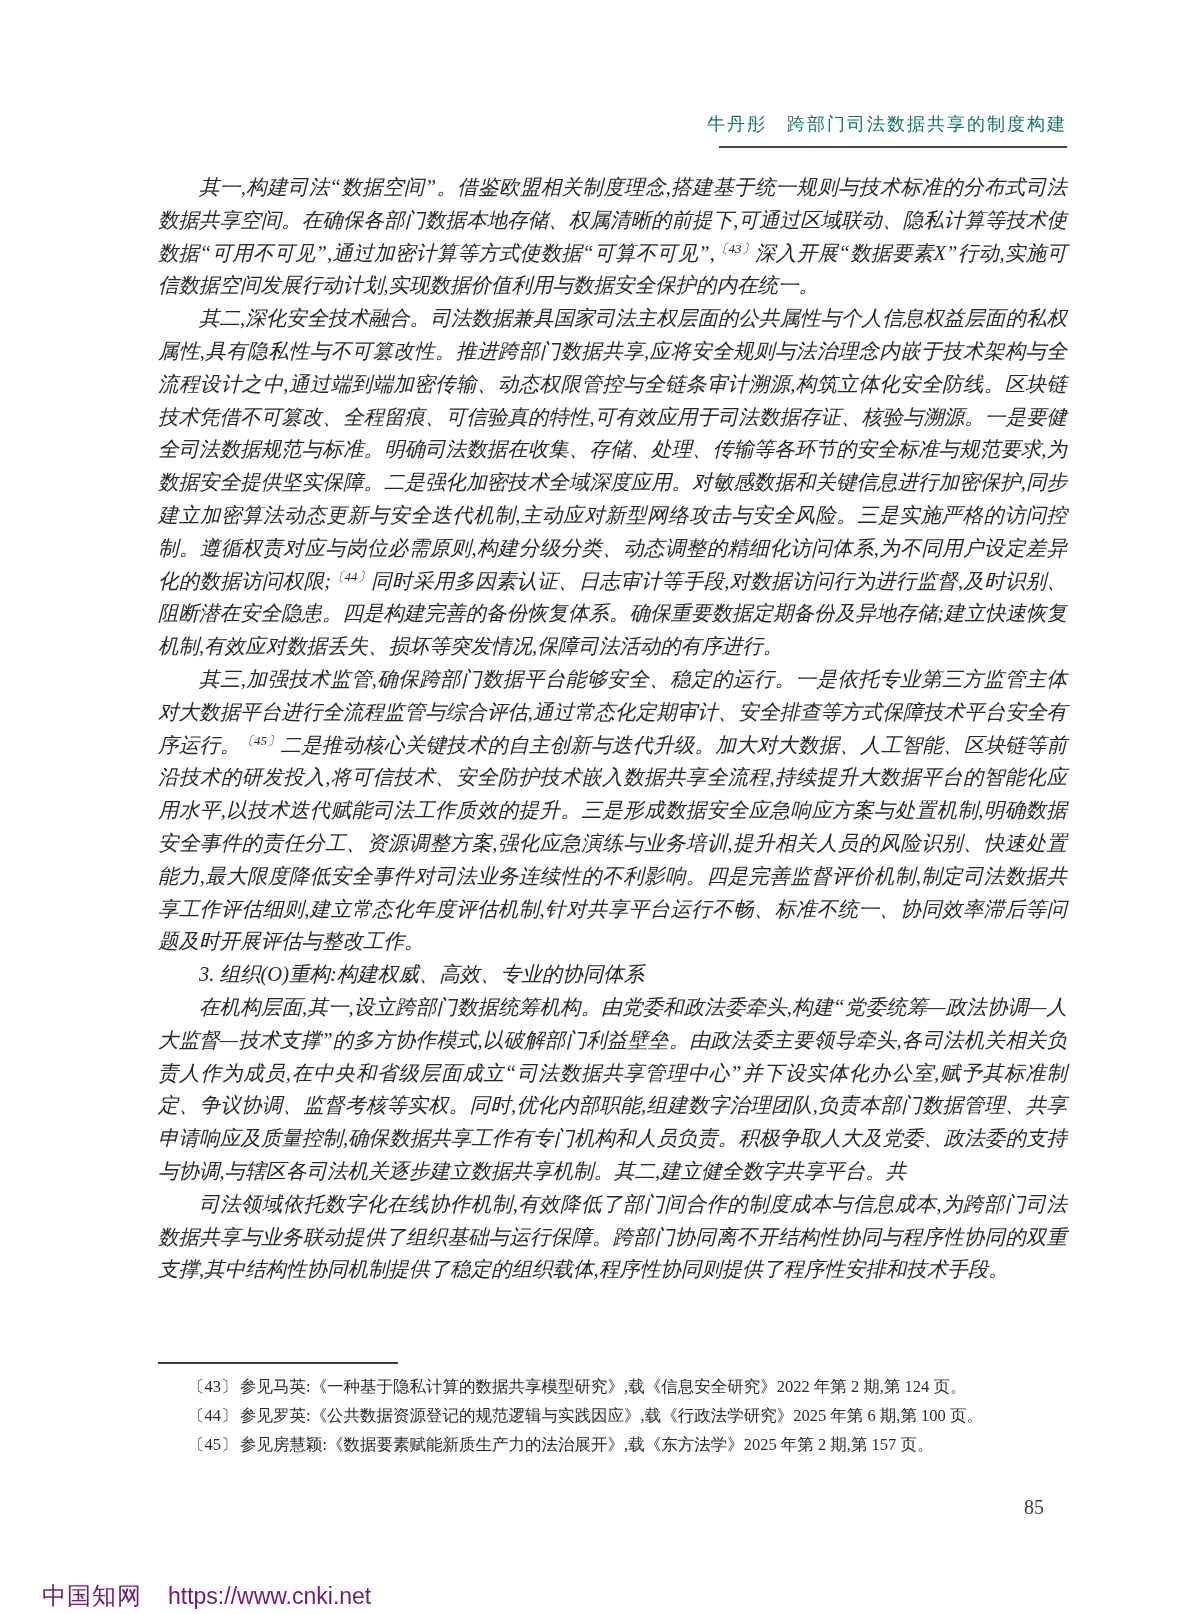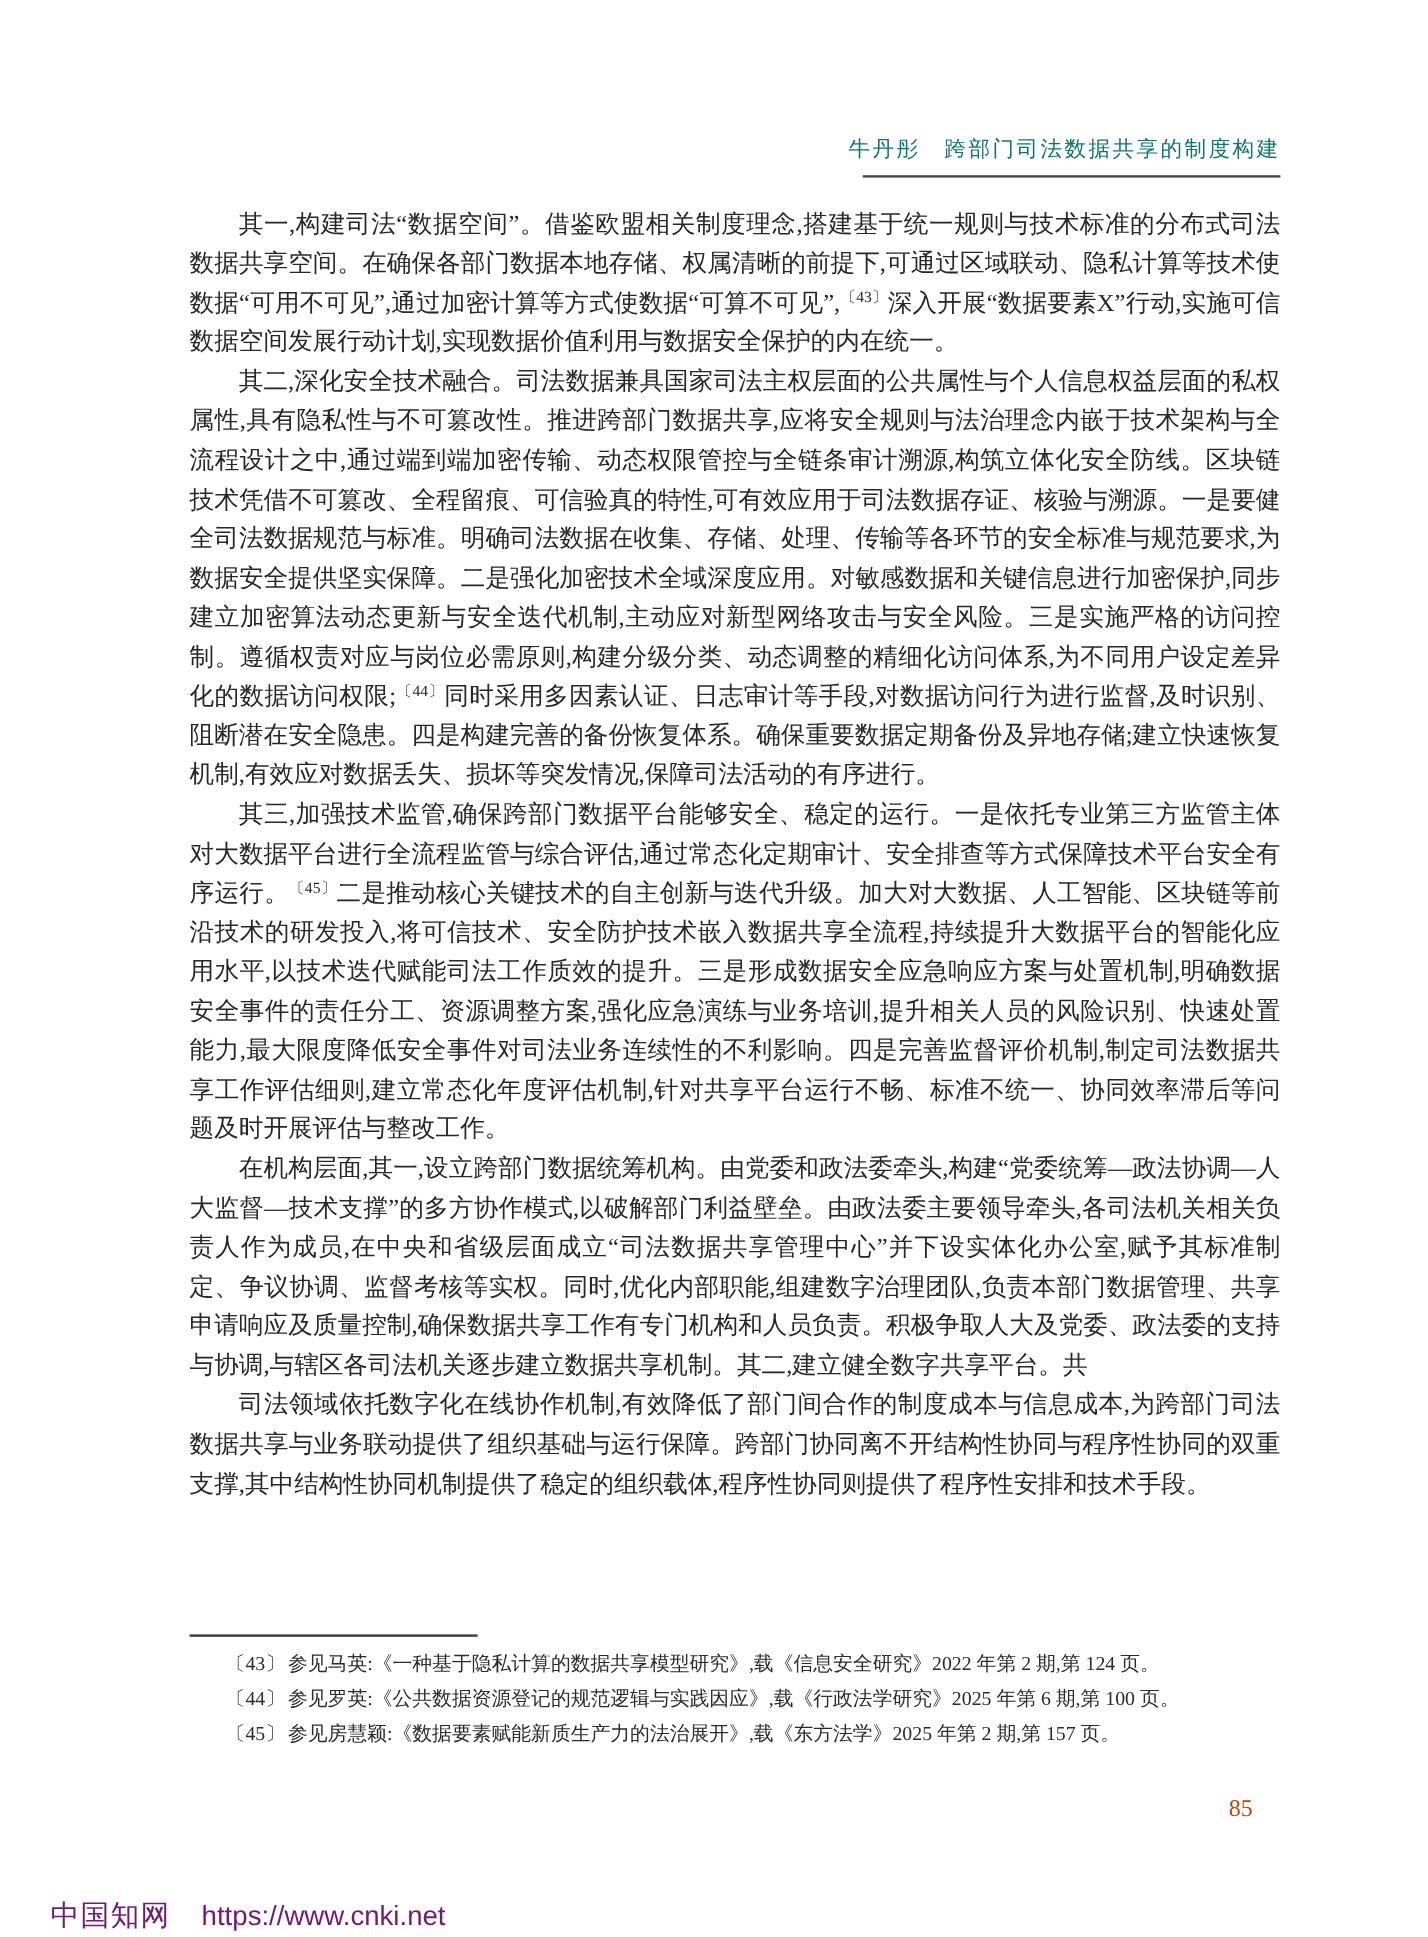--- a/index.html
+++ b/index.html
@@ -41,20 +41,21 @@
     width: 909px;
     font-size: 20.5px;
     line-height: 32.8px;
     text-align: justify;
     text-justify: inter-ideograph;
     color: #272727;
   }
   .para {
     margin: 0;
     text-indent: 2em;
+    font-style: italic;
   }
   .para.heading { color: #242424; }
   sup.fnref {
     font-size: 13px;
     line-height: 0;
     vertical-align: 7px;
     letter-spacing: 0;
   }
 
   
@@ -78,21 +79,21 @@
   .footnote { display: flex; }
   .footnote .fn-num { flex: 0 0 52px; }
   .footnote .fn-text { flex: 1; }
 
   
   .page-number {
     position: absolute;
     left: 1024px;
     top: 1496px;
     font-size: 20px;
-    color: #c2410c;
+    color: #404040;
   }
 
   
   .watermark {
     position: absolute;
     left: 42px;
     top: 1547px;
     display: flex;
     align-items: baseline;
     gap: 26px;
@@ -108,20 +109,21 @@
 <div class="page">
 
   <div class="running-header">牛丹彤　跨部门司法数据共享的制度构建</div>
 
   <div class="header-rule"></div>
 
   <div class="article">
       <p class="para">其一,构建司法“数据空间”。借鉴欧盟相关制度理念,搭建基于统一规则与技术标准的分布式司法数据共享空间。在确保各部门数据本地存储、权属清晰的前提下,可通过区域联动、隐私计算等技术使数据“可用不可见”,通过加密计算等方式使数据“可算不可见”,<sup class="fnref">〔43〕</sup>深入开展“数据要素X”行动,实施可信数据空间发展行动计划,实现数据价值利用与数据安全保护的内在统一。</p>
       <p class="para">其二,深化安全技术融合。司法数据兼具国家司法主权层面的公共属性与个人信息权益层面的私权属性,具有隐私性与不可篡改性。推进跨部门数据共享,应将安全规则与法治理念内嵌于技术架构与全流程设计之中,通过端到端加密传输、动态权限管控与全链条审计溯源,构筑立体化安全防线。区块链技术凭借不可篡改、全程留痕、可信验真的特性,可有效应用于司法数据存证、核验与溯源。一是要健全司法数据规范与标准。明确司法数据在收集、存储、处理、传输等各环节的安全标准与规范要求,为数据安全提供坚实保障。二是强化加密技术全域深度应用。对敏感数据和关键信息进行加密保护,同步建立加密算法动态更新与安全迭代机制,主动应对新型网络攻击与安全风险。三是实施严格的访问控制。遵循权责对应与岗位必需原则,构建分级分类、动态调整的精细化访问体系,为不同用户设定差异化的数据访问权限;<sup class="fnref">〔44〕</sup>同时采用多因素认证、日志审计等手段,对数据访问行为进行监督,及时识别、阻断潜在安全隐患。四是构建完善的备份恢复体系。确保重要数据定期备份及异地存储;建立快速恢复机制,有效应对数据丢失、损坏等突发情况,保障司法活动的有序进行。</p>
       <p class="para">其三,加强技术监管,确保跨部门数据平台能够安全、稳定的运行。一是依托专业第三方监管主体对大数据平台进行全流程监管与综合评估,通过常态化定期审计、安全排查等方式保障技术平台安全有序运行。<sup class="fnref">〔45〕</sup>二是推动核心关键技术的自主创新与迭代升级。加大对大数据、人工智能、区块链等前沿技术的研发投入,将可信技术、安全防护技术嵌入数据共享全流程,持续提升大数据平台的智能化应用水平,以技术迭代赋能司法工作质效的提升。三是形成数据安全应急响应方案与处置机制,明确数据安全事件的责任分工、资源调整方案,强化应急演练与业务培训,提升相关人员的风险识别、快速处置能力,最大限度降低安全事件对司法业务连续性的不利影响。四是完善监督评价机制,制定司法数据共享工作评估细则,建立常态化年度评估机制,针对共享平台运行不畅、标准不统一、协同效率滞后等问题及时开展评估与整改工作。</p>
+      <p class="para heading">3. 组织(O)重构:构建权威、高效、专业的协同体系</p>
       <p class="para">在机构层面,其一,设立跨部门数据统筹机构。由党委和政法委牵头,构建“党委统筹—政法协调—人大监督—技术支撑”的多方协作模式,以破解部门利益壁垒。由政法委主要领导牵头,各司法机关相关负责人作为成员,在中央和省级层面成立“司法数据共享管理中心”并下设实体化办公室,赋予其标准制定、争议协调、监督考核等实权。同时,优化内部职能,组建数字治理团队,负责本部门数据管理、共享申请响应及质量控制,确保数据共享工作有专门机构和人员负责。积极争取人大及党委、政法委的支持与协调,与辖区各司法机关逐步建立数据共享机制。其二,建立健全数字共享平台。共</p>
       <p class="para">司法领域依托数字化在线协作机制,有效降低了部门间合作的制度成本与信息成本,为跨部门司法数据共享与业务联动提供了组织基础与运行保障。跨部门协同离不开结构性协同与程序性协同的双重支撑,其中结构性协同机制提供了稳定的组织载体,程序性协同则提供了程序性安排和技术手段。</p>
     </div>
 
   <div class="fn-rule"></div>
 
   <div class="footnotes">
       <div class="footnote">
         <span class="fn-num">〔43〕</span>
         <span class="fn-text">参见马英:《一种基于隐私计算的数据共享模型研究》,载《信息安全研究》2022 年第 2 期,第 124 页。</span>

